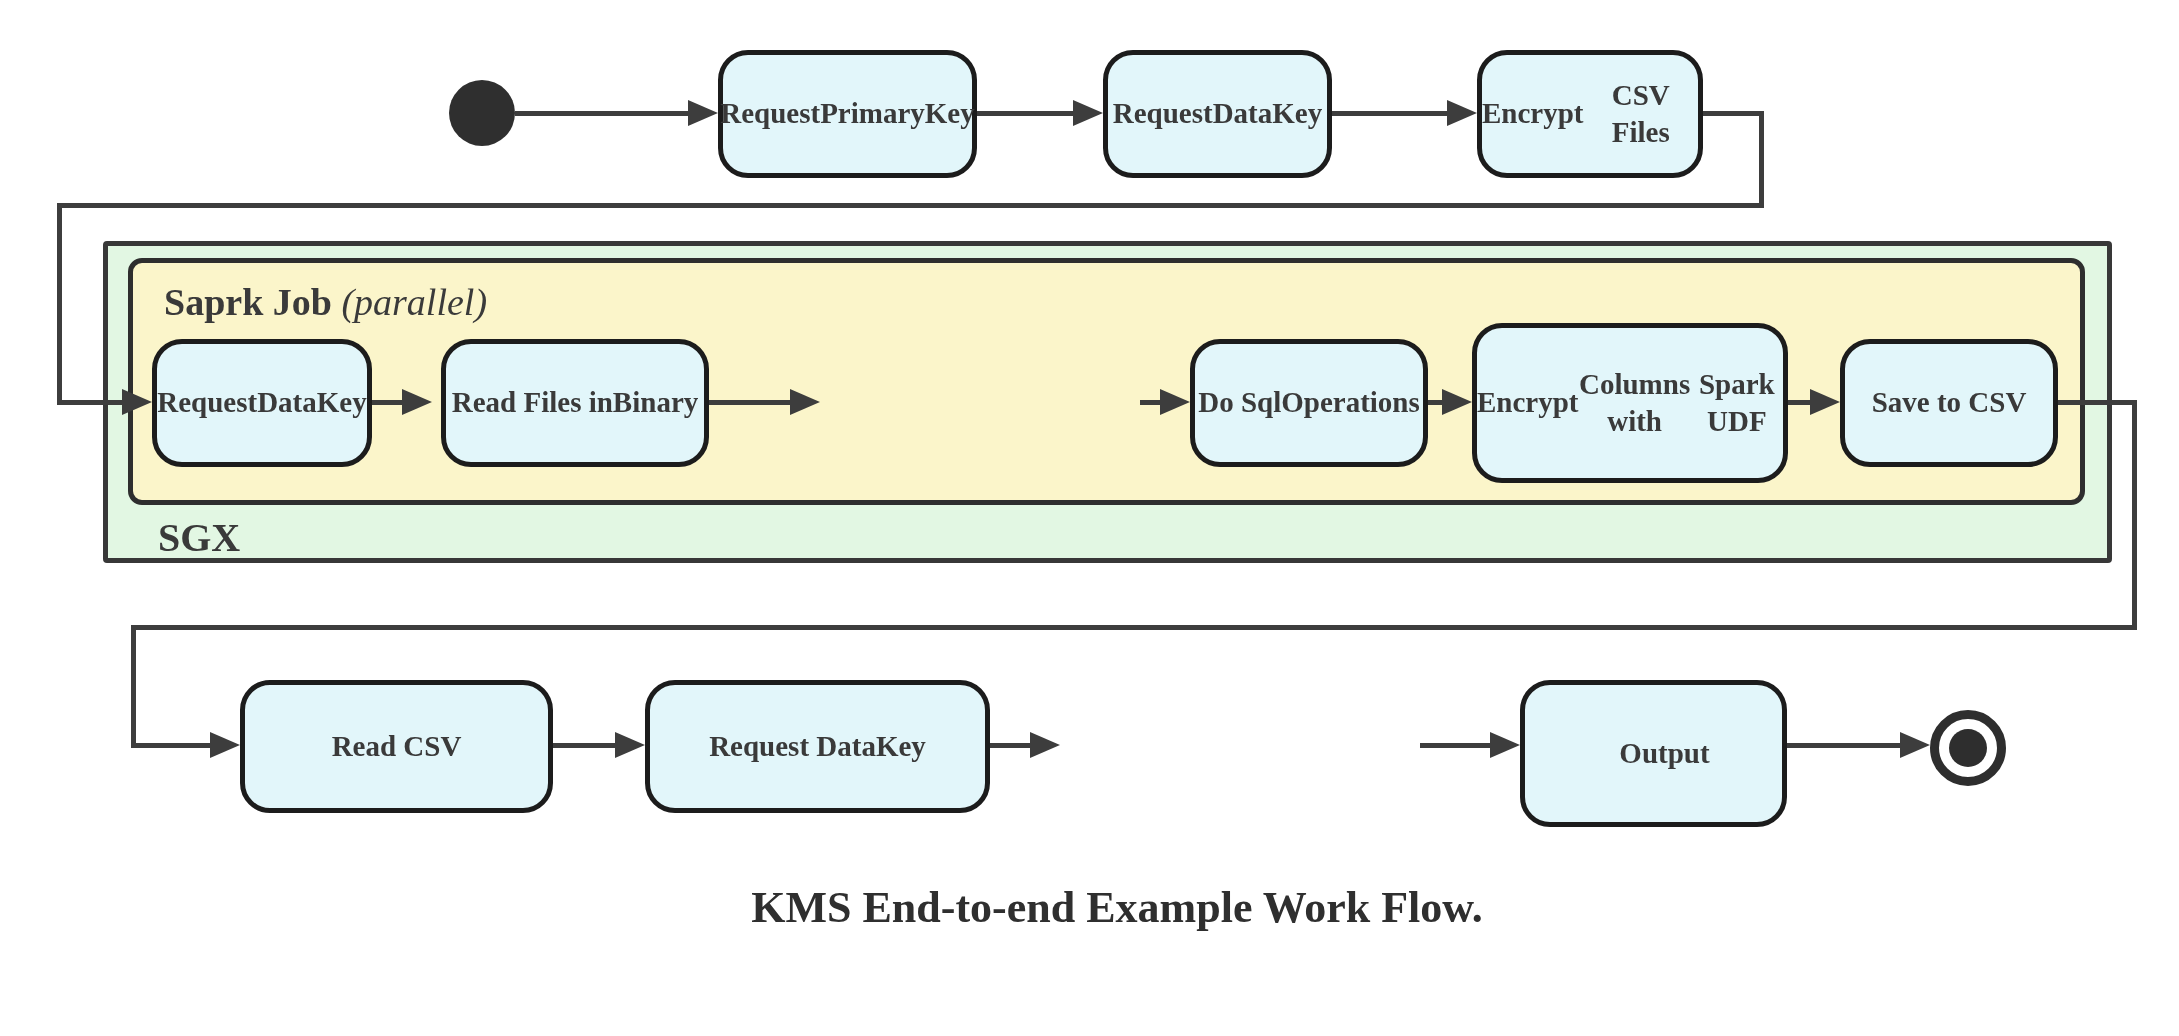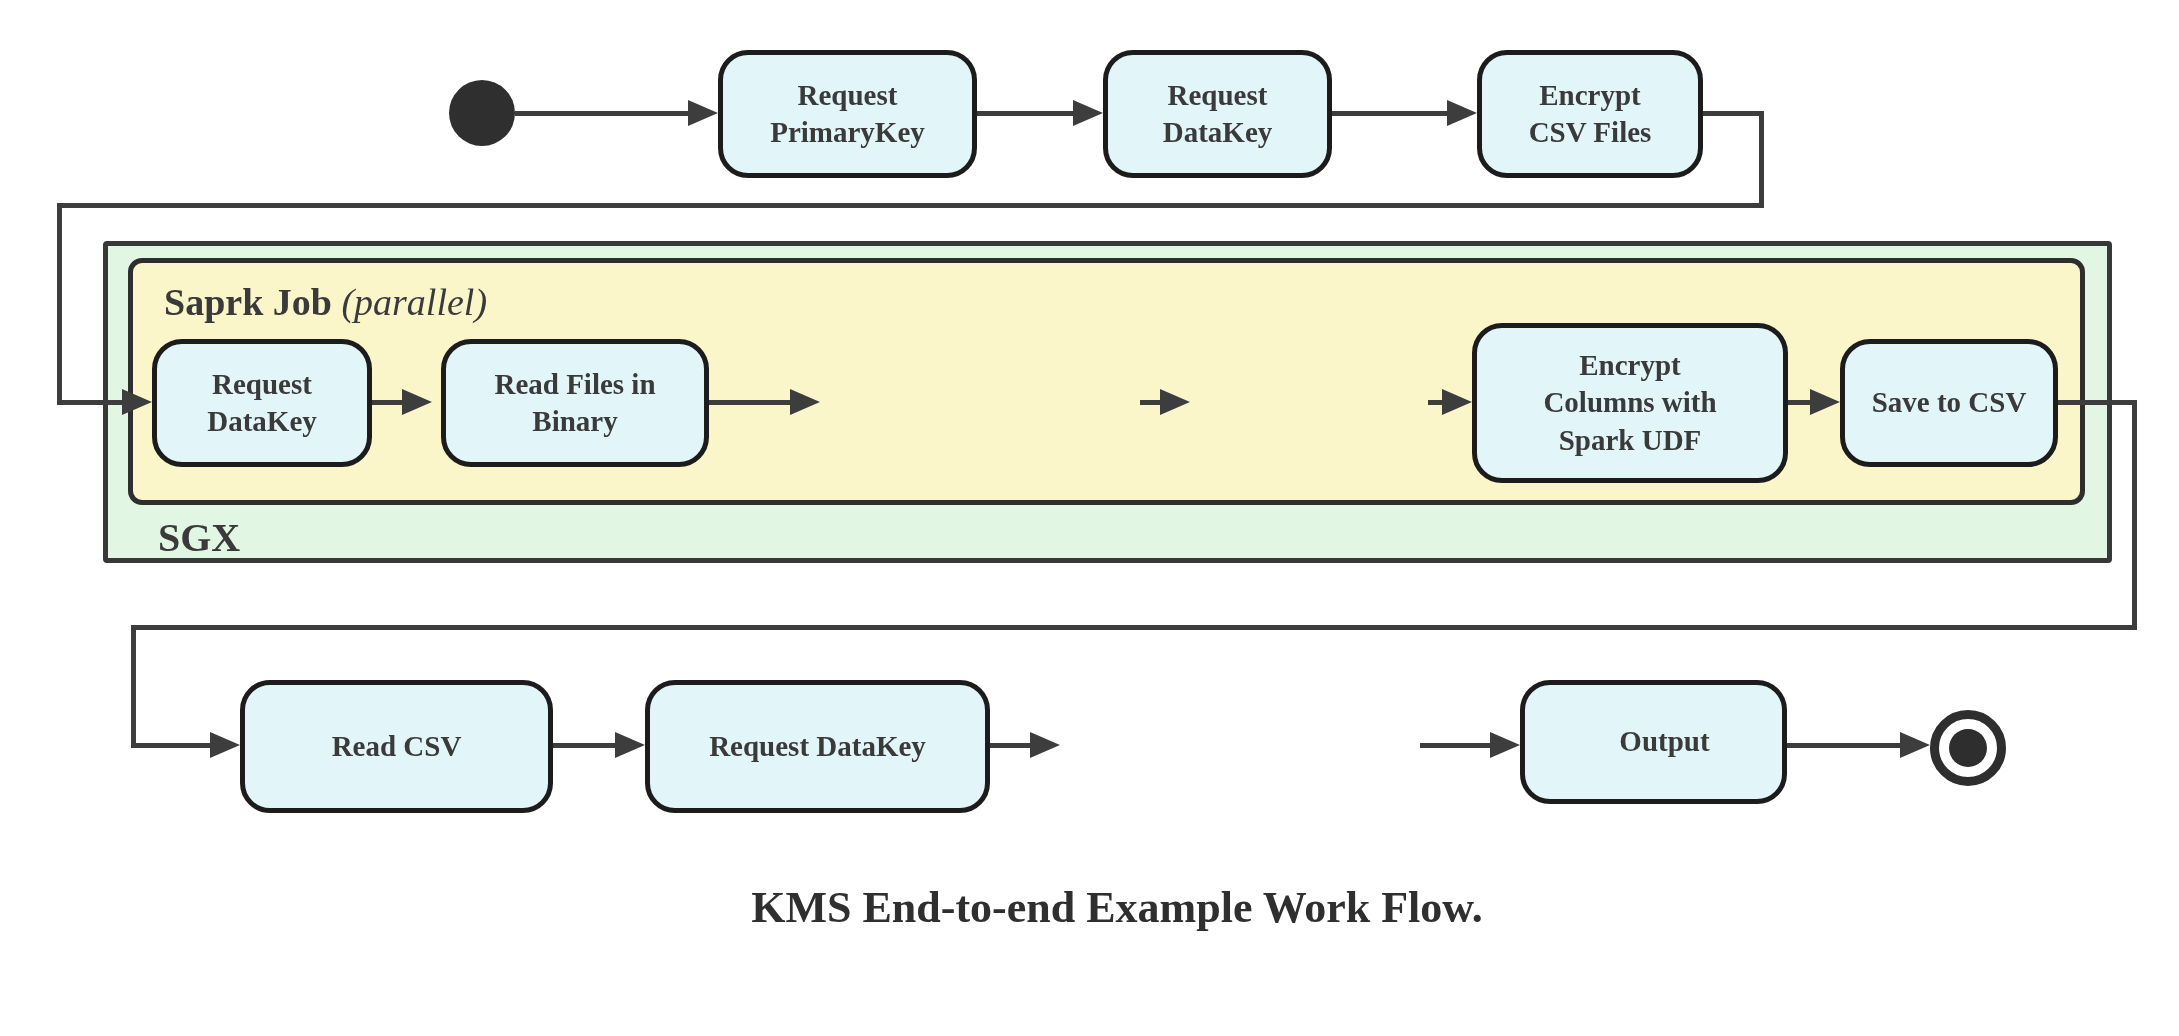--- a/index.html
+++ b/index.html
@@ -11,21 +11,21 @@
       background:#e2f7e3;border:5px solid #383838;border-radius:4px;}
   .container-yellow{position:absolute;left:128px;top:258px;width:1947px;height:237px;
       background:#fbf5ca;border:5px solid #2e2e2e;border-radius:14px;}
   .spark-label{position:absolute;left:164px;top:280px;font-size:38px;font-weight:bold;
       color:#3a3a3a;white-space:nowrap;}
   .spark-label .qualifier{font-weight:normal;font-style:italic;}
   .sgx-label{position:absolute;left:158px;top:514px;font-size:40px;font-weight:bold;color:#3a3a3a;}
 
   
   .node{position:absolute;background:#e2f6fa;border:5px solid #1c1c1c;border-radius:30px;
-      display:flex;flex-direction:column;align-items:center;justify-content:center;
+      display:flex;flex-direction:row;align-items:center;justify-content:center;
       text-align:center;font-size:29px;font-weight:bold;line-height:1.28;color:#3a3a3a;
       box-sizing:border-box;}
   .node .ln{display:block;}
 
   
   .start-node{position:absolute;left:449px;top:80px;width:66px;height:66px;
       border-radius:50%;background:#2f2f2f;}
   .end-node{position:absolute;left:1930px;top:710px;width:76px;height:76px;box-sizing:border-box;
       border:9px solid #2e2e2e;border-radius:50%;background:#ffffff;}
   .end-node-dot{position:absolute;left:1949px;top:729px;width:38px;height:38px;
@@ -107,36 +107,40 @@
   </div>
 
   <div class="node" style="left:152px;top:339px;width:220px;height:128px;">
     <span class="ln">Request</span>
     <span class="ln">DataKey</span>
   </div>
   <div class="node" style="left:432px;top:339px;width:268px;height:128px;margin-left:9px;">
     <span class="ln">Read Files in</span>
     <span class="ln">Binary</span>
   </div>
+  <div class="node" style="left:1190px;top:339px;width:238px;height:128px;">
+    <span class="ln">Do Sql</span>
+    <span class="ln">Operations</span>
+  </div>
   <div class="node" style="left:1472px;top:323px;width:316px;height:160px;">
     <span class="ln">Encrypt</span>
     <span class="ln">Columns with</span>
     <span class="ln">Spark UDF</span>
   </div>
   <div class="node" style="left:1840px;top:339px;width:218px;height:128px;">
     <span class="ln">Save to CSV</span>
   </div>
 
   <div class="node" style="left:240px;top:680px;width:313px;height:133px;">
     <span class="ln">Read CSV</span>
   </div>
   <div class="node" style="left:645px;top:680px;width:345px;height:133px;">
     <span class="ln">Request DataKey</span>
   </div>
-  <div class="node" style="left:1520px;top:680px;width:267px;height:124px;padding-left:22px;">
+  <div class="node" style="left:1520px;top:680px;width:267px;height:147px;padding-left:22px;">
     <span class="ln">Output</span>
   </div>
 
   <div class="end-node"></div>
   <div class="end-node-dot"></div>
 
   <div class="caption">KMS End-to-end Example Work Flow.</div>
 
 </div>
 

